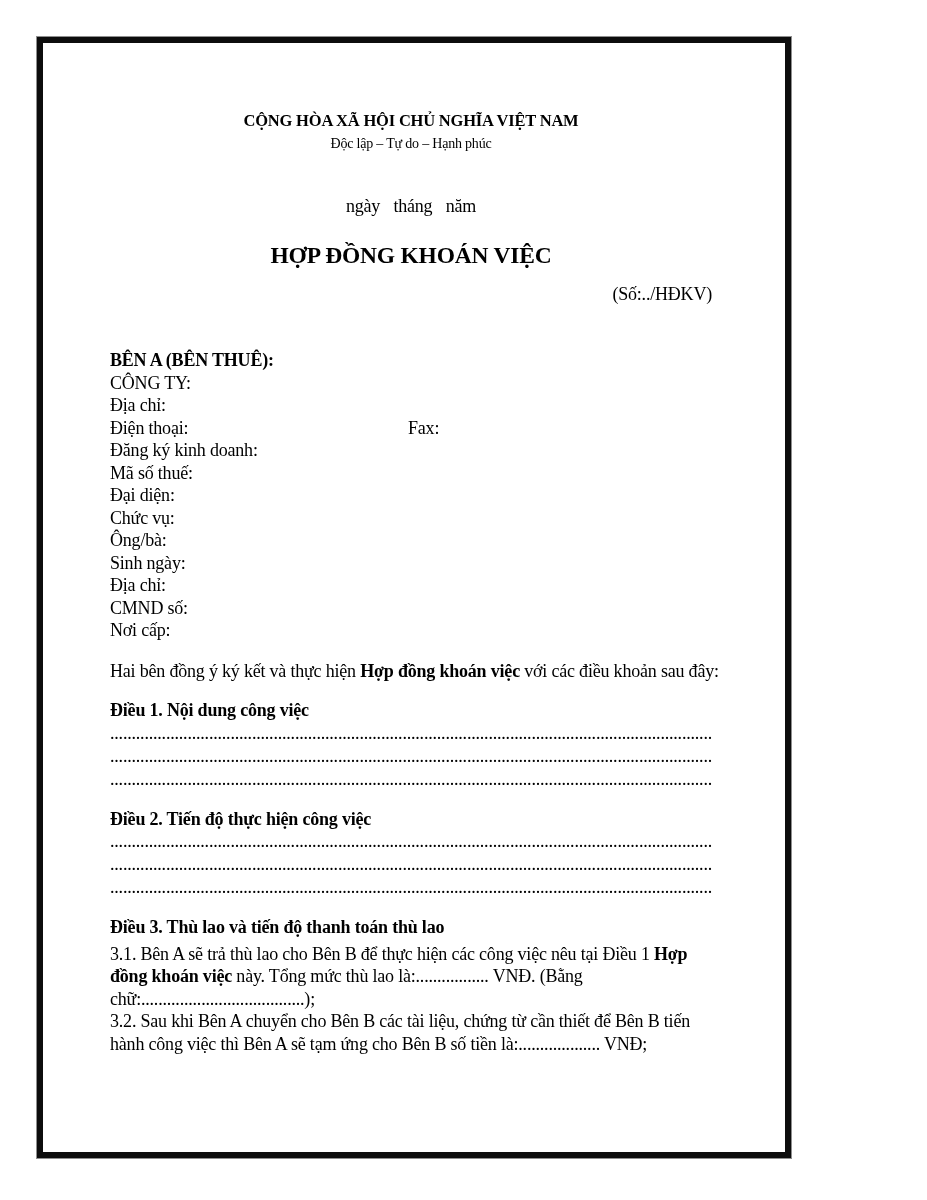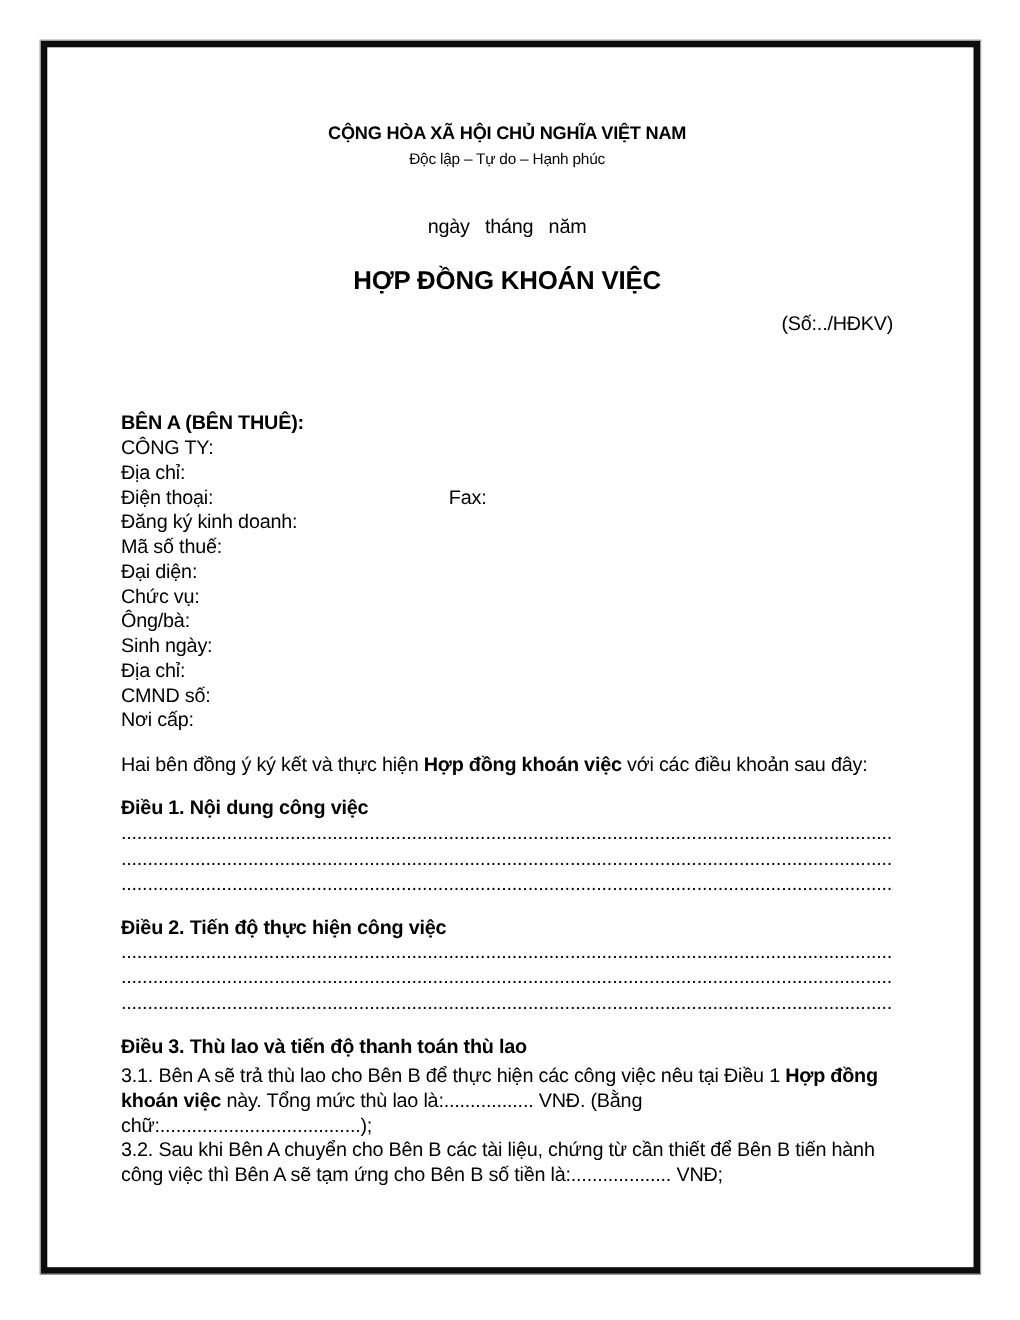--- a/index.html
+++ b/index.html
@@ -10,24 +10,25 @@
     width: 927px; height: 1200px;
     background: #ffffff;
     font-family: "Liberation Sans", "DejaVu Sans", sans-serif;
     color: #000000;
     position: relative;
     overflow: hidden;
   }
   .doc-frame {
     position: absolute;
     left: 37px; top: 37px;
-    width: 854px; height: 1121px;
+    width: 754px; height: 1121px;
     background: #ffffff;
     border: 6px solid #0d0d0d;
     outline: 1px solid #8f8f8f;
+    font-family: Liberation Serif, serif;
   }
   .content {
     padding: 67px 73px 0 67px;
     font-size: 18px;
     line-height: 22.5px;
     letter-spacing: -0.2px;
   }
   .center { text-align: center; }
   .national-line {
     font-weight: bold;
@@ -45,21 +46,21 @@
     margin-top: 22px;
     font-size: 23.5px;
     font-weight: bold;
     line-height: 30px;
     text-align: center;
   }
   .doc-subtitle {
     margin-top: 13px;
     text-align: right;
   }
-  .party-a { margin-top: 68px; }
+  .party-a { margin-top: 44px; }
   .party-heading { font-weight: bold; }
   .party-heading.indented { padding-left: 5px; }
   .field-line { white-space: nowrap; }
   .phone-label { display: inline-block; width: 298px; }
   .agreement-line {
     margin-top: 18px;
     white-space: nowrap;
   }
   .article-heading {
     margin-top: 17px;

